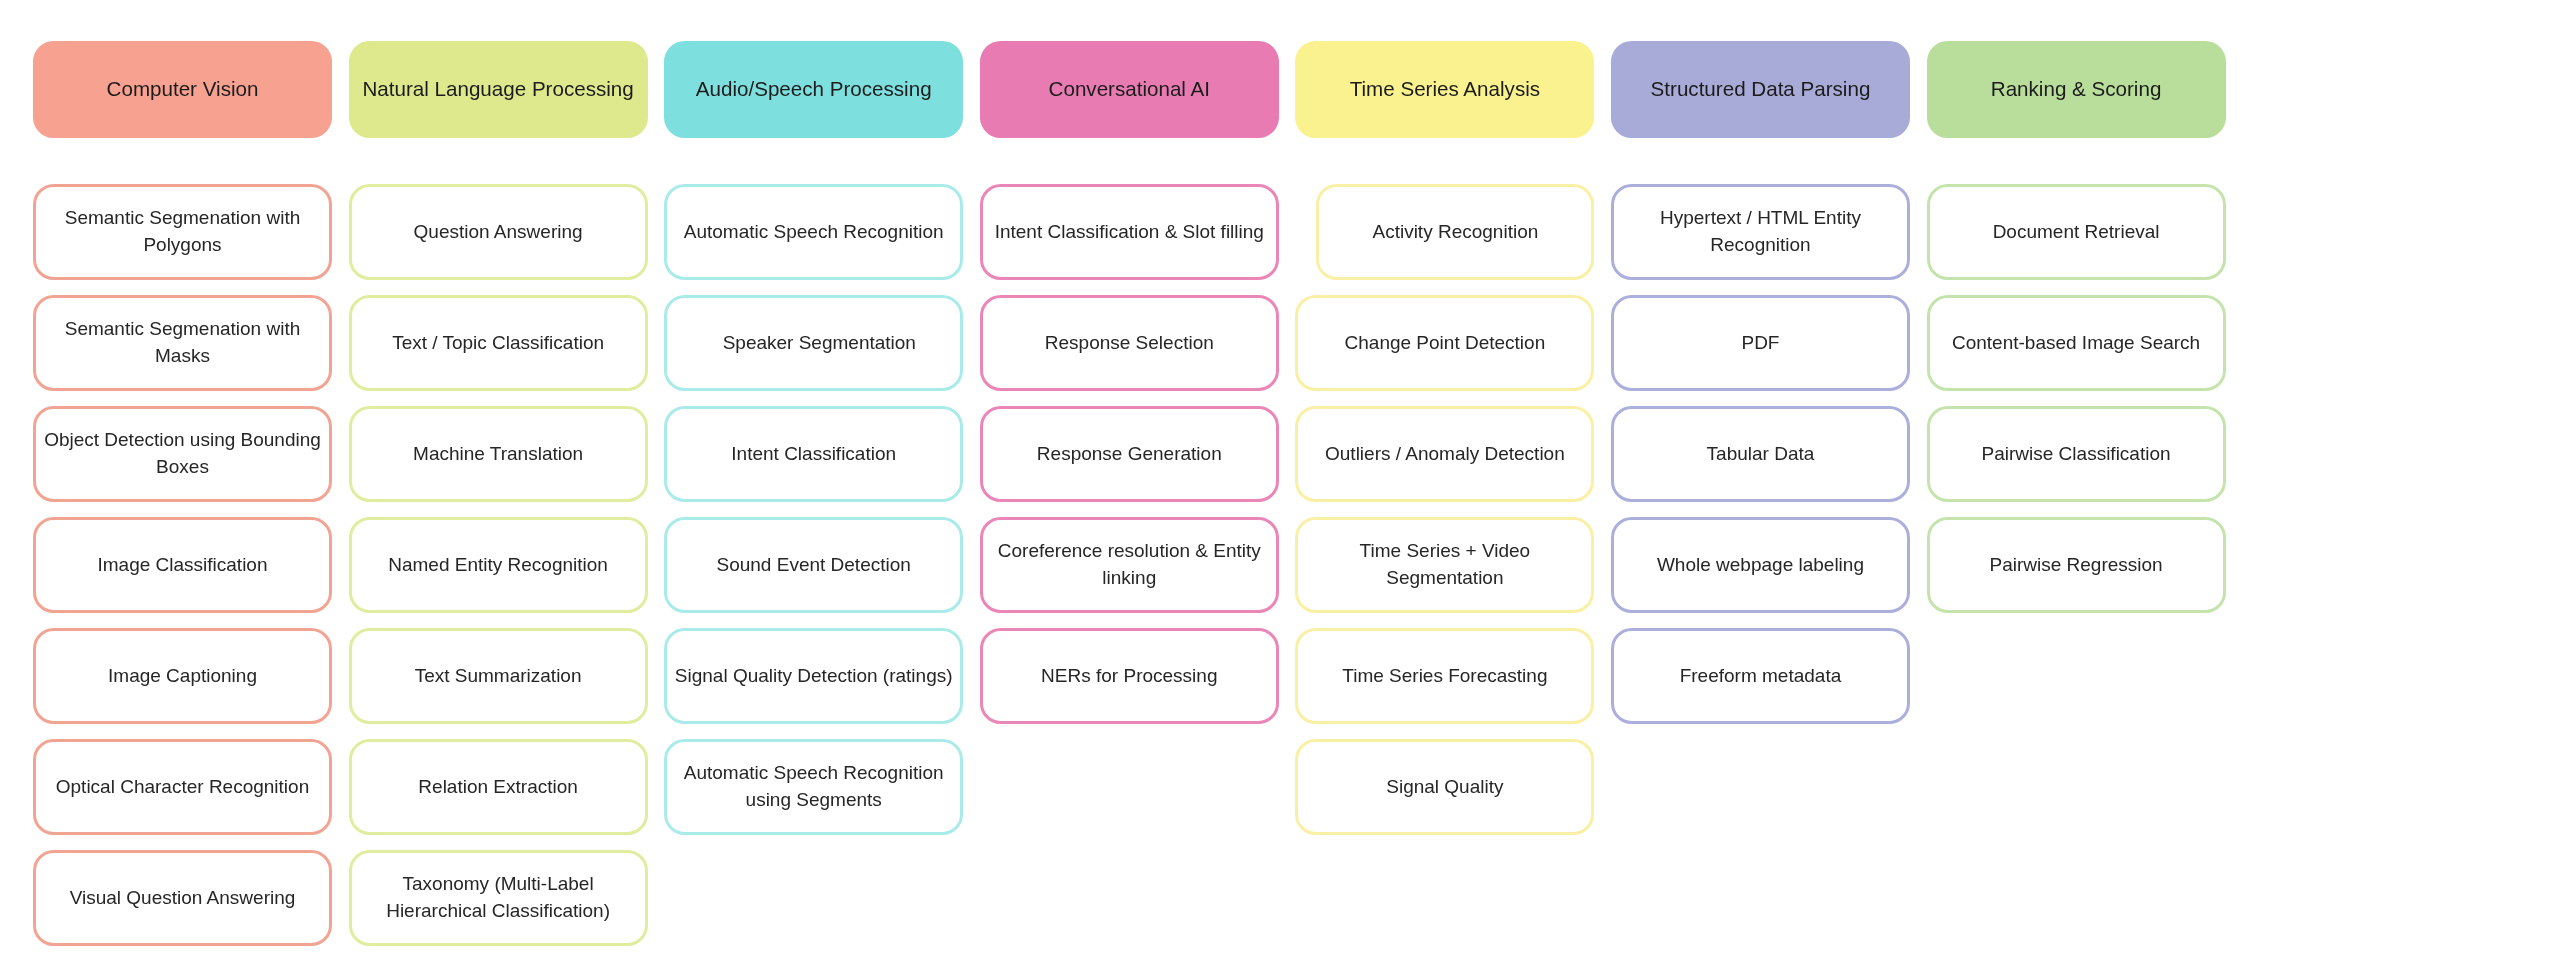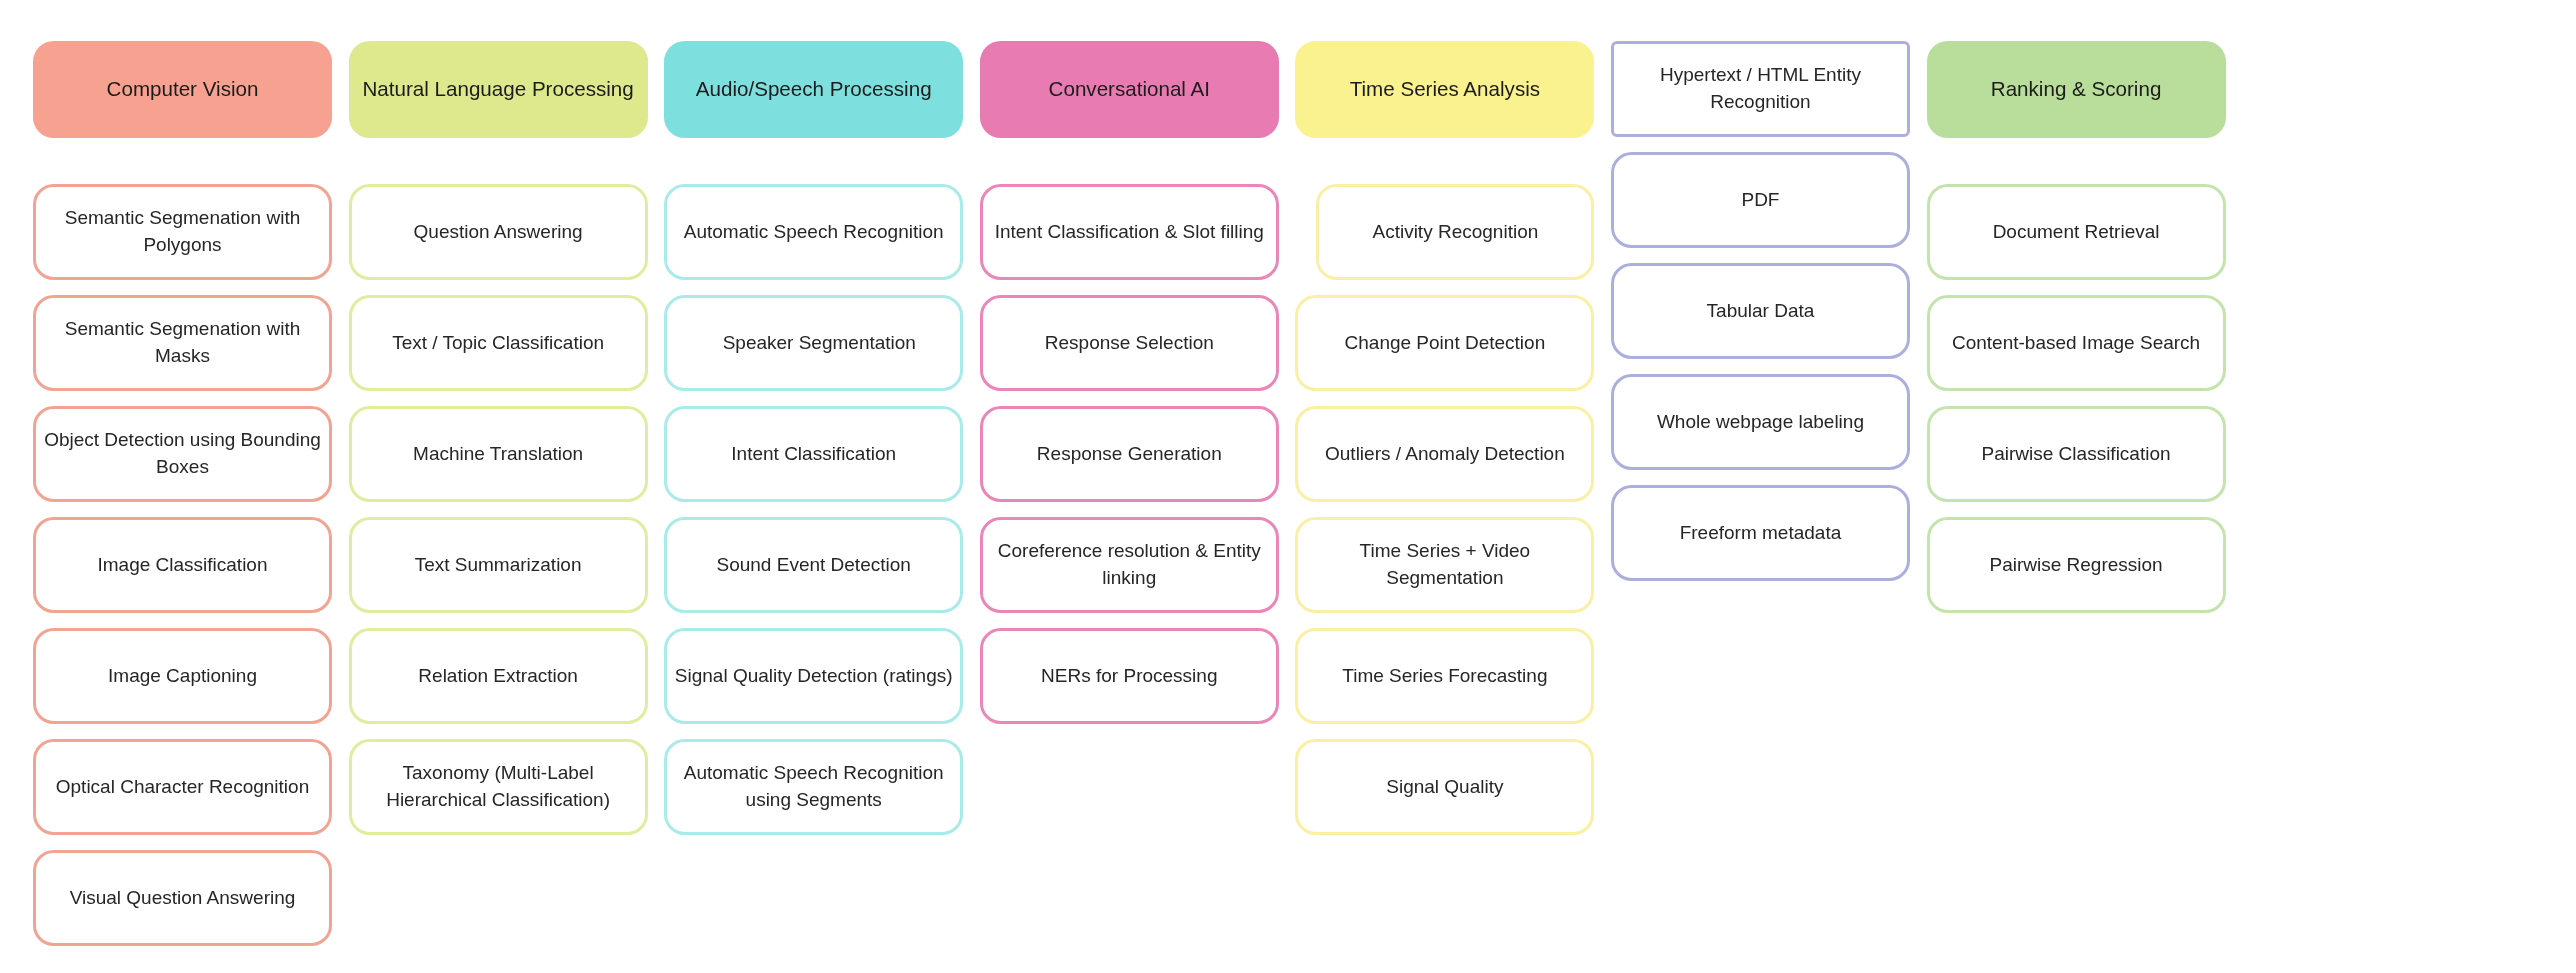--- a/index.html
+++ b/index.html
@@ -73,20 +73,21 @@
         <div class="task-box" style="border-color: rgb(242, 164, 147);">Image Classification</div>
         <div class="task-box" style="border-color: rgb(242, 164, 147);">Image Captioning</div>
         <div class="task-box" style="border-color: rgb(242, 164, 147);">Optical Character Recognition</div>
         <div class="task-box" style="border-color: rgb(242, 164, 147);">Visual Question Answering</div>
       </div>
       <div class="column">
         <div class="col-header" style="background: rgb(221, 233, 140);">Natural Language Processing</div>
         <div class="task-box" style="border-color: rgb(224, 236, 158);">Question Answering</div>
         <div class="task-box" style="border-color: rgb(224, 236, 158);">Text / Topic Classification</div>
         <div class="task-box" style="border-color: rgb(224, 236, 158);">Machine Translation</div>
+        <div class="task-box" style="border-color: rgb(224, 236, 158);">Named Entity Recognition</div>
         <div class="task-box" style="border-color: rgb(224, 236, 158);">Text Summarization</div>
         <div class="task-box" style="border-color: rgb(224, 236, 158);">Relation Extraction</div>
         <div class="task-box" style="border-color: rgb(224, 236, 158);">Taxonomy (Multi-Label Hierarchical Classification)</div>
       </div>
       <div class="column">
         <div class="col-header" style="background: rgb(126, 224, 222);">Audio/Speech Processing</div>
         <div class="task-box" style="border-color: rgb(169, 235, 233);">Automatic Speech Recognition</div>
         <div class="task-box" style="border-color: rgb(169, 235, 233); padding-left: 16px;">Speaker Segmentation</div>
         <div class="task-box" style="border-color: rgb(169, 235, 233);">Intent Classification</div>
         <div class="task-box" style="border-color: rgb(169, 235, 233);">Sound Event Detection</div>
@@ -104,21 +105,22 @@
       <div class="column">
         <div class="col-header" style="background: rgb(250, 242, 143);">Time Series Analysis</div>
         <div class="task-box" style="border-color: rgb(250, 240, 165); margin-left: 21px;">Activity Recognition</div>
         <div class="task-box" style="border-color: rgb(250, 240, 165);">Change Point Detection</div>
         <div class="task-box" style="border-color: rgb(250, 240, 165);">Outliers / Anomaly Detection</div>
         <div class="task-box" style="border-color: rgb(250, 240, 165);">Time Series + Video Segmentation</div>
         <div class="task-box" style="border-color: rgb(250, 240, 165);">Time Series Forecasting</div>
         <div class="task-box" style="border-color: rgb(250, 240, 165);">Signal Quality</div>
       </div>
       <div class="column">
-        <div class="task-box" style="border-color: rgb(172, 175, 220); border-radius: 6px;">Hypertext / HTML Entity Recognition</div>
+        <div class="col-header" style="background: rgb(168, 170, 215);">Structured Data Parsing</div>
+        <div class="task-box" style="border-color: rgb(172, 175, 220);">Hypertext / HTML Entity Recognition</div>
         <div class="task-box" style="border-color: rgb(172, 175, 220);">PDF</div>
         <div class="task-box" style="border-color: rgb(172, 175, 220);">Tabular Data</div>
         <div class="task-box" style="border-color: rgb(172, 175, 220);">Whole webpage labeling</div>
         <div class="task-box" style="border-color: rgb(172, 175, 220);">Freeform metadata</div>
       </div>
       <div class="column">
         <div class="col-header" style="background: rgb(185, 221, 155);">Ranking &amp; Scoring</div>
         <div class="task-box" style="border-color: rgb(197, 228, 173);">Document Retrieval</div>
         <div class="task-box" style="border-color: rgb(197, 228, 173);">Content-based Image Search</div>
         <div class="task-box" style="border-color: rgb(197, 228, 173);">Pairwise Classification</div>

